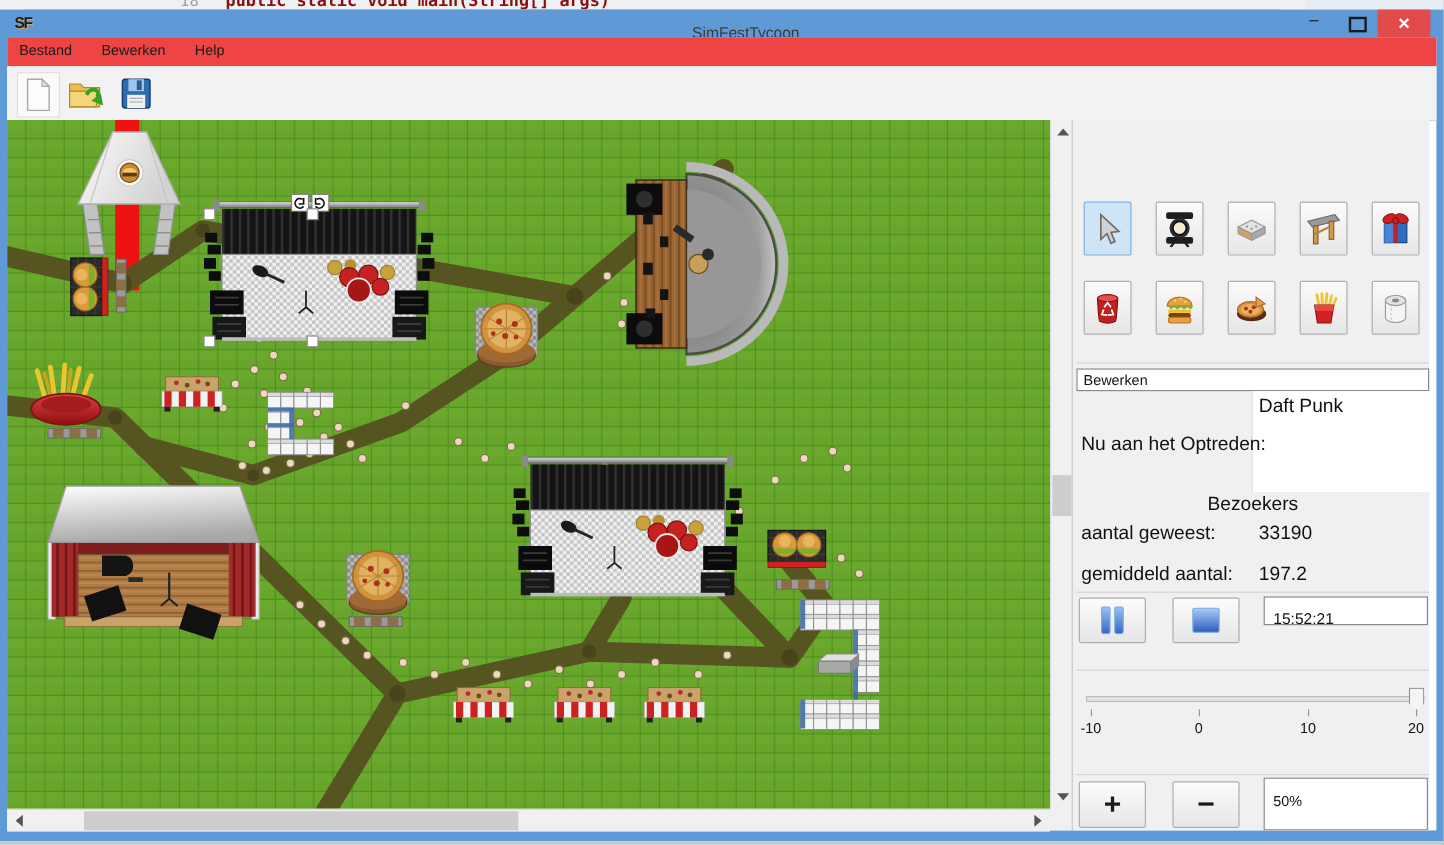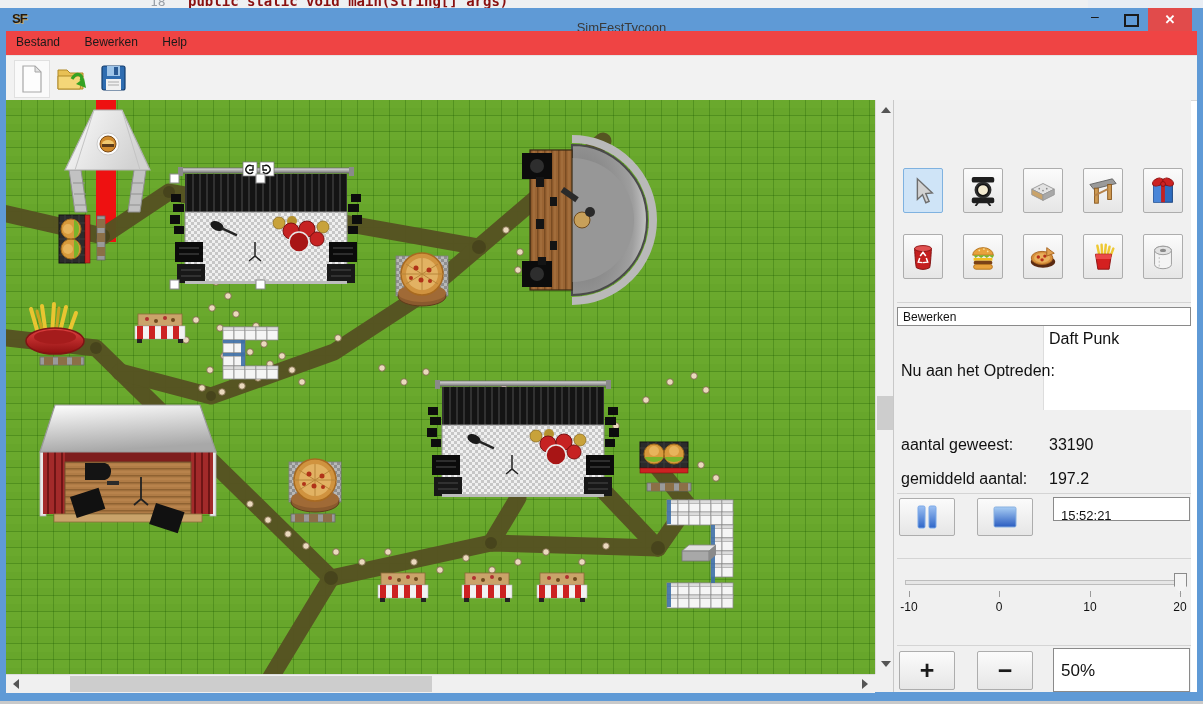--- a/index.html
+++ b/index.html
@@ -673,20 +673,21 @@
   </div>
 
   <div class="hairline" style="top:202px;"></div>
 
   <div class="p-abs field" style="left:0px;top:207px;width:294px;height:19px;padding:2px 0 0 5px;">Bewerken</div>
 
   <div class="p-abs" style="left:146px;top:226px;width:148px;height:84px;background:#fff;border-left:1px solid #ddd;"></div>
   <div class="p-abs lbl" style="left:4px;top:262px;">Nu aan het Optreden:</div>
   <div class="p-abs lbl" style="left:152px;top:230px;">Daft Punk</div>
 
+  <div class="p-abs lbl" style="left:0;top:312px;width:294px;text-align:center;">Bezoekers</div>
   <div class="p-abs lbl" style="left:4px;top:336px;">aantal geweest:</div>
   <div class="p-abs lbl" style="left:152px;top:336px;">33190</div>
   <div class="p-abs lbl" style="left:4px;top:370px;">gemiddeld aantal:</div>
   <div class="p-abs lbl" style="left:152px;top:370px;">197.2</div>
 
   <div class="hairline" style="top:393px;"></div>
 
   <div class="p-abs btn" style="left:2px;top:398px;width:56px;height:38px;">
     <svg width="26" height="26" viewBox="0 0 26 26">
       <defs>
@@ -722,16 +723,16 @@
   <span class="sl-tick" style="left:283px;"></span>
   <span class="sl-lab" style="left:-8px;">-10</span>
   <span class="sl-lab" style="left:82px;">0</span>
   <span class="sl-lab" style="left:173px;">10</span>
   <span class="sl-lab" style="left:263px;">20</span>
 
   <div class="hairline" style="top:545px;"></div>
 
   <div class="p-abs btn" style="left:2px;top:551px;width:56px;height:39px;font-size:25px;font-weight:bold;color:#1a1a1a;">+</div>
   <div class="p-abs btn" style="left:80px;top:551px;width:56px;height:39px;font-size:25px;font-weight:bold;color:#1a1a1a;">−</div>
-  <div class="p-abs field" style="left:156px;top:548px;width:137px;height:44px;padding:12px 0 0 7px;font-size:17px;">50%</div>
+  <div class="p-abs field" style="left:156px;top:548px;width:137px;height:44px;padding:12px 0 0 7px;font-size:12px;">50%</div>
 </div>
 
 <div class="abs bottom-edge"></div>
 
 </body></html>

